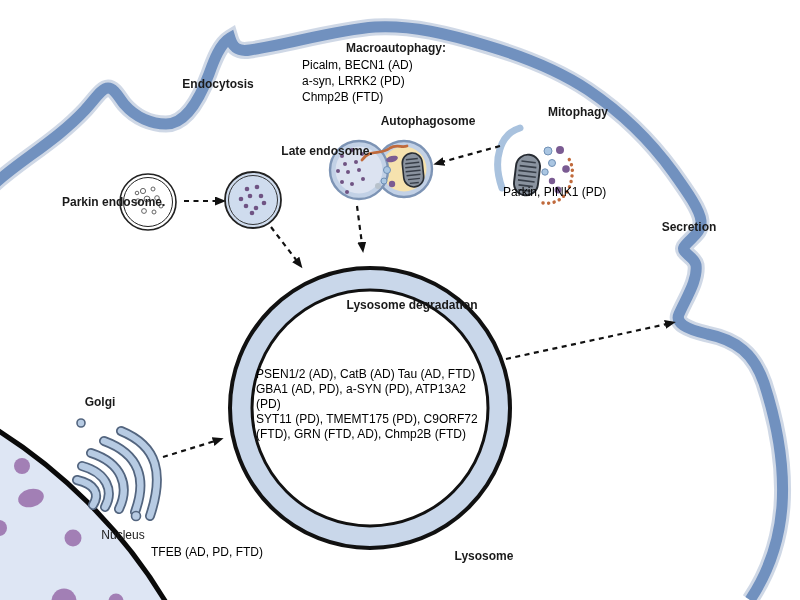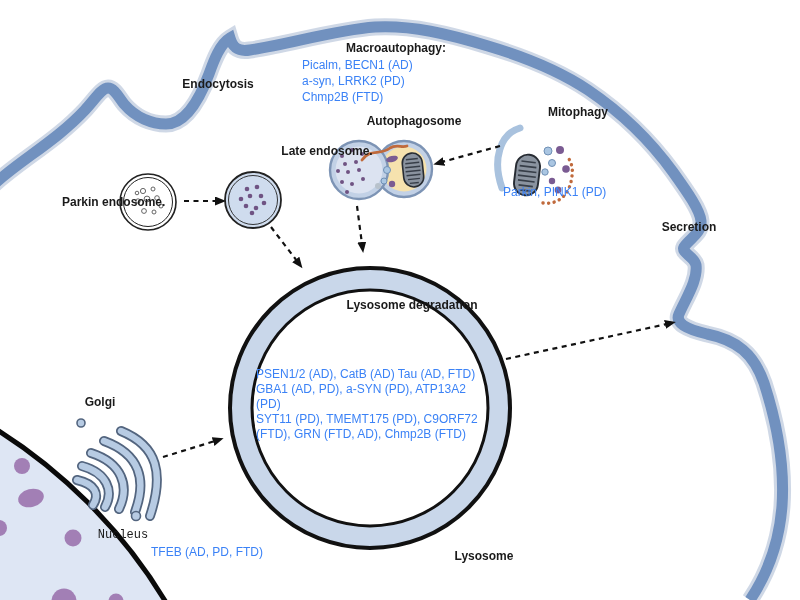--- a/index.html
+++ b/index.html
@@ -5,25 +5,25 @@
   html,body{margin:0;padding:0;background:#ffffff;}
   .stage{
     position:relative;width:800px;height:600px;background:#ffffff;
     overflow:hidden;font-family:"Liberation Sans",sans-serif;
   }
   .stage svg{position:absolute;left:0;top:0;}
   .lbl{
     position:absolute;font:700 12px "Liberation Sans",sans-serif;
     color:#1a1a1a;white-space:nowrap;margin-left:44px;
   }
-  .lbl.light{font-weight:400;font-family:Liberation Mono, monospace;}
+  .lbl.light{font-weight:400;}
   .ctr{transform:translateX(-50%);}
   .genes{
     position:absolute;font:400 12px "Liberation Sans",sans-serif;
-    color:#3b82f6;white-space:nowrap;line-height:15px;
+    color:#000000;white-space:nowrap;line-height:15px;
   }
   .genes span{display:block;}
   .genes.lh16{line-height:16px;}
 </style>
 </head>
 <body>
 
 <div class="stage">
 
   <svg width="800" height="600" viewBox="0 0 800 600">
@@ -166,21 +166,21 @@
       <path d="M 500,146 L 442,162" marker-end="url(#arr)"></path>
       <path d="M 163,457 L 215,441" marker-end="url(#arr)"></path>
       <path d="M 506,359 L 667,324" marker-end="url(#arr)"></path>
     </g>
   </svg>
 
   <div class="lbl ctr" style="left:174px;top:77px">Endocytosis</div>
   <div class="lbl" style="left:18px;top:195px">Parkin endosome.</div>
   <div class="lbl ctr" style="left:283px;top:144px">Late endosome.</div>
   <div class="lbl" style="left:302px;top:41px">Macroautophagy:</div>
-  <div class="lbl ctr" style="left:370px;top:114px">Autophagosome</div>
+  <div class="lbl ctr" style="left:384px;top:114px">Autophagosome</div>
   <div class="lbl ctr" style="left:534px;top:105px">Mitophagy</div>
   <div class="lbl ctr" style="left:645px;top:220px">Secretion</div>
   <div class="lbl ctr" style="left:368px;top:298px">Lysosome degradation</div>
   <div class="lbl ctr" style="left:440px;top:549px">Lysosome</div>
   <div class="lbl ctr" style="left:56px;top:395px">Golgi</div>
   <div class="lbl light ctr" style="left:79px;top:528px">Nucleus</div>
 
   <div class="genes lh16" style="left:302px;top:57px">
     <span>Picalm, BECN1 (AD)</span>
     <span>a-syn, LRRK2 (PD)</span>

